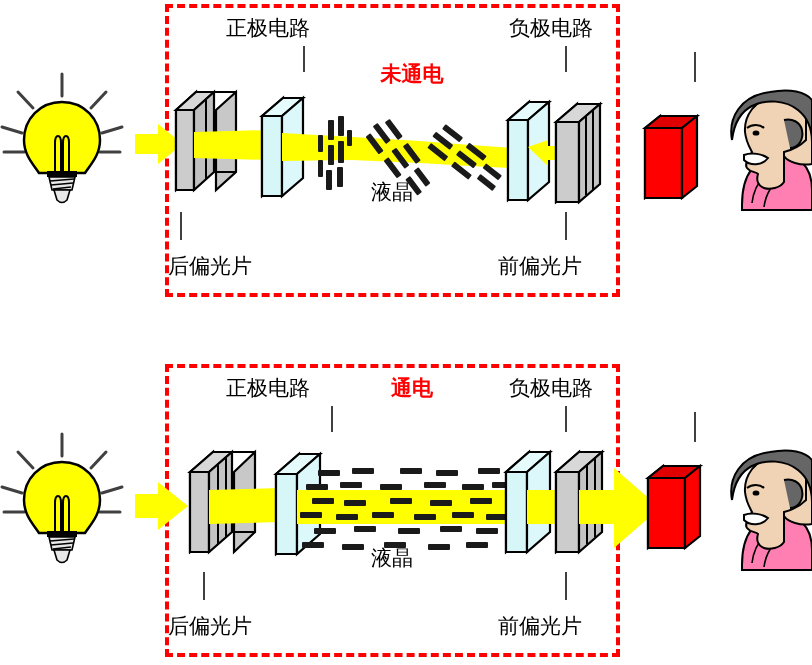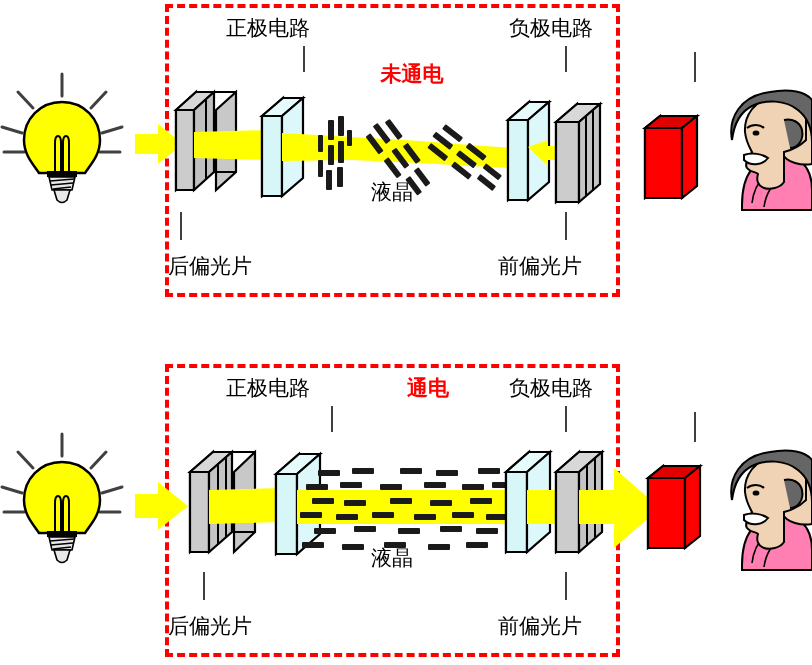--- a/index.html
+++ b/index.html
@@ -168,21 +168,21 @@
       <path d="M784,120 C792,118 800,122 802,130 C804,140 798,148 790,148" fill="#666666" stroke="#000" stroke-width="2"></path>
     </g>
   </svg>
 </div>
 
 <div class="panel bottom">
 
   <div class="dashbox" style="left:165px;top:32px;width:455px;height:293px;"></div>
 
   <div class="lbl c" style="left:268px;top:46px;">正极电路</div>
-  <div class="lbl red c" style="left:428px;top:46px;">通电</div>
+  <div class="lbl red c" style="left:412px;top:46px;">通电</div>
   <div class="lbl c" style="left:551px;top:46px;">负极电路</div>
 
   <div class="tick" style="left:331px;top:74px;height:26px;"></div>
   <div class="tick" style="left:565px;top:74px;height:26px;"></div>
   <div class="tick" style="left:694px;top:80px;height:30px;"></div>
 
   <div class="tick" style="left:203px;top:240px;height:28px;"></div>
   <div class="tick" style="left:565px;top:240px;height:28px;"></div>
 
   <div class="lbl" style="left:168px;top:284px;">后偏光片</div>

